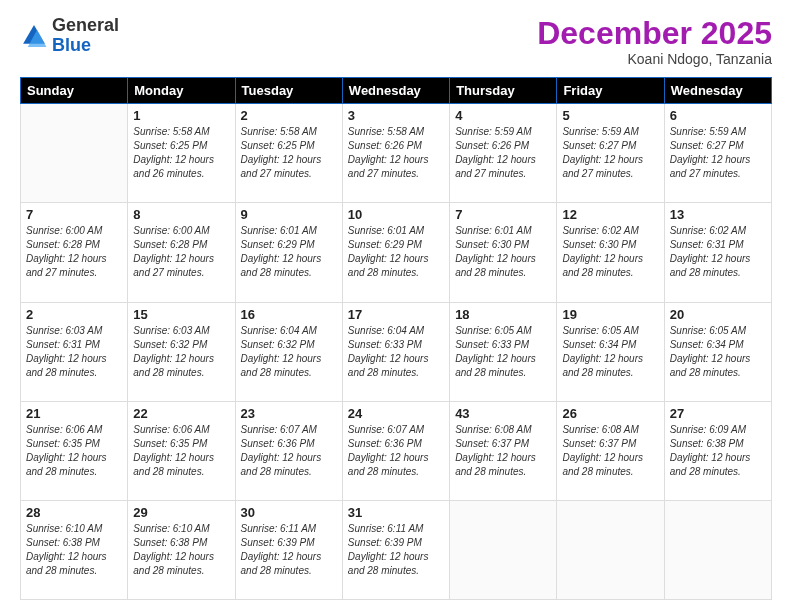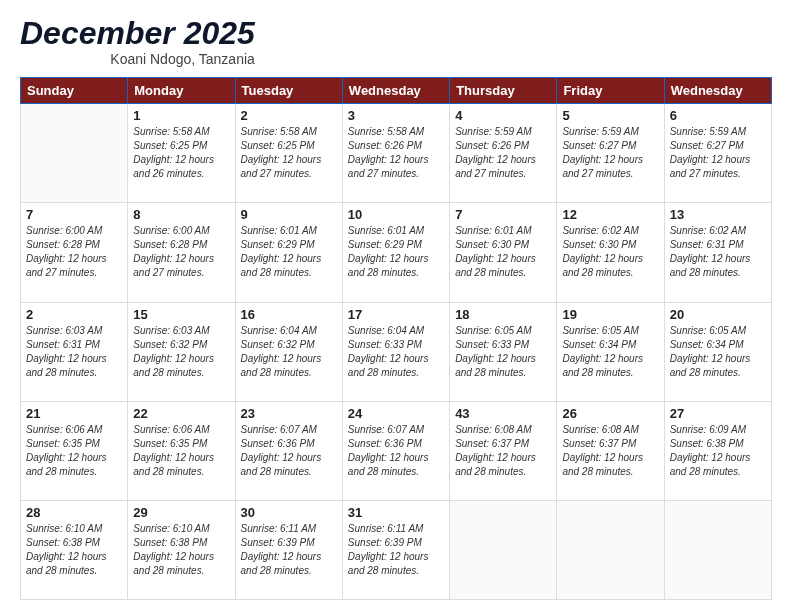--- a/index.html
+++ b/index.html
@@ -38,38 +38,37 @@
     .logo-icon {
       width: 28px;
       height: 28px;
     }
     .title-block {
       text-align: right;
     }
     .month-title {
       font-size: 32px;
       font-weight: bold;
-      color: #0f172a;
+      color: #a21caf;
       line-height: 1.1;
-      font-style: italic;
     }
     .subtitle {
       font-size: 14px;
       color: #444;
       text-align: right;
     }
     .calendar {
       flex: 1;
       border: 1px solid #ccc;
       border-collapse: collapse;
       width: 100%;
       table-layout: fixed;
     }
     .calendar th {
-      background-color: #7f1d1d;
+      background-color: #000000;
       color: #fff;
       text-align: left;
       padding: 5px 6px;
       font-size: 13px;
       font-weight: bold;
       border: 1px solid #1565c0;
     }
     .calendar td {
       vertical-align: top;
       padding: 4px 5px;
@@ -93,20 +92,30 @@
     }
     .empty-cell {
       background: #fafafa;
     }
   </style>
 </head>
 <body>
 
 <div class="page">
   <div class="header">
+    <div class="logo">
+      <svg class="logo-icon" viewBox="0 0 36 36">
+        <polygon points="18,4 32,28 4,28" fill="#1565c0"></polygon>
+        <polygon points="22,10 34,32 10,32" fill="#42a5f5" opacity="0.7"></polygon>
+      </svg>
+      <div class="logo-text">
+        <span class="general">General</span><br>
+        <span class="blue">Blue</span>
+      </div>
+    </div>
     <div class="title-block">
       <div class="month-title">December 2025</div>
       <div class="subtitle">Koani Ndogo, Tanzania</div>
     </div>
   </div>
 
   <table class="calendar">
     <thead>
       <tr>
         <th>Sunday</th>

